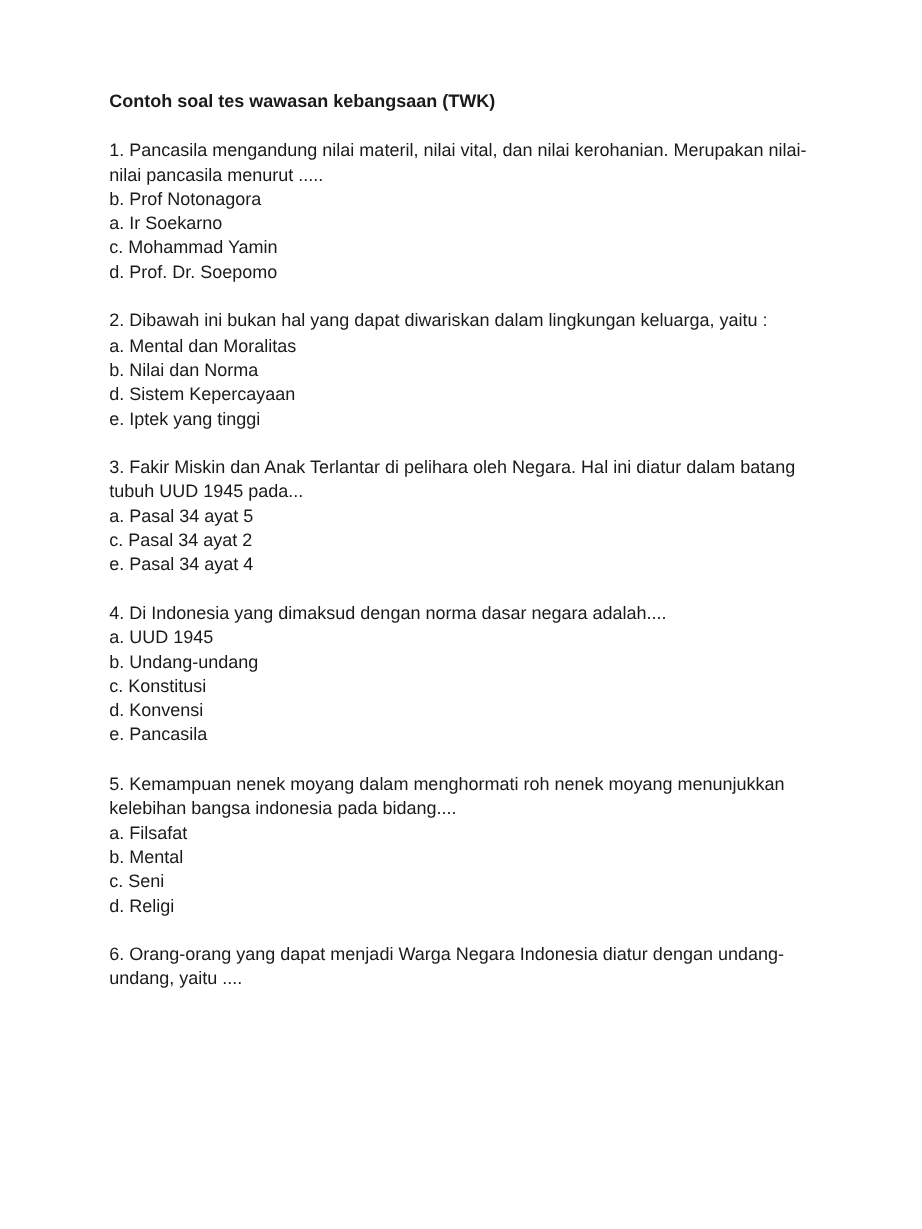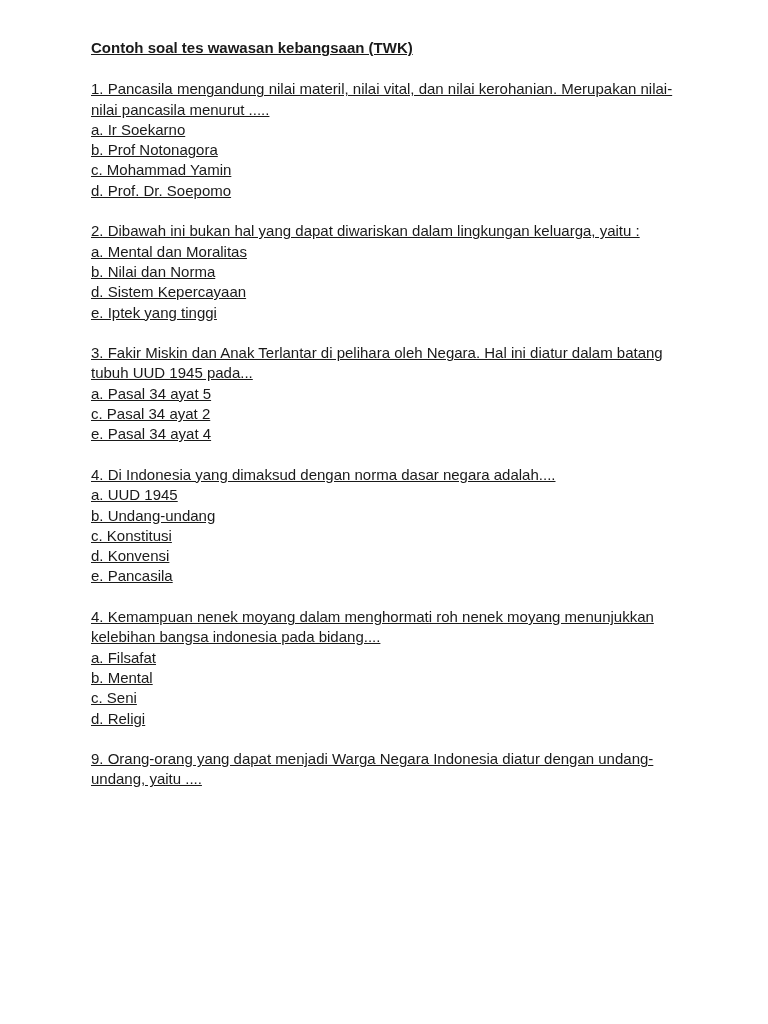--- a/index.html
+++ b/index.html
@@ -13,23 +13,22 @@
     overflow: hidden;
     font-family: "Liberation Sans", sans-serif;
     font-size: 15px;
     line-height: 20.3px;
     color: #1a1a1a;
   }
   .page {
     box-sizing: border-box;
     width: 608px;
     height: 1024px;
-    padding: 38px 80px 0 91px;
+    padding: 75px 80px 0 91px;
     background: #ffffff;
-    text-decoration: underline;
   }
   .doc-title {
     font-weight: bold;
     margin: 0 0 21px 0;
     white-space: nowrap;
   }
   .q-block {
     margin: 0 0 20.3px 0;
   }
   .q-line, .opt-line {
@@ -39,22 +38,22 @@
 </head>
 <body>
 
 <div class="page">
 
   <div class="doc-title">Contoh soal tes wawasan kebangsaan (TWK)</div>
 
   <div class="q-block">
     <div class="q-line">1. Pancasila mengandung nilai materil, nilai vital, dan nilai kerohanian. Merupakan nilai-</div>
     <div class="q-line">nilai pancasila menurut .....</div>
+    <div class="opt-line">b. Prof Notonagora</div>
     <div class="opt-line">a. Ir Soekarno</div>
-    <div class="opt-line">b. Prof Notonagora</div>
     <div class="opt-line">c. Mohammad Yamin</div>
     <div class="opt-line">d. Prof. Dr. Soepomo</div>
   </div>
 
   <div class="q-block">
     <div class="q-line">2. Dibawah ini bukan hal yang dapat diwariskan dalam lingkungan keluarga, yaitu :</div>
     <div class="opt-line">a. Mental dan Moralitas</div>
     <div class="opt-line">b. Nilai dan Norma</div>
     <div class="opt-line">d. Sistem Kepercayaan</div>
     <div class="opt-line">e. Iptek yang tinggi</div>
@@ -71,26 +70,26 @@
   <div class="q-block">
     <div class="q-line">4. Di Indonesia yang dimaksud dengan norma dasar negara adalah....</div>
     <div class="opt-line">a. UUD 1945</div>
     <div class="opt-line">b. Undang-undang</div>
     <div class="opt-line">c. Konstitusi</div>
     <div class="opt-line">d. Konvensi</div>
     <div class="opt-line">e. Pancasila</div>
   </div>
 
   <div class="q-block">
-    <div class="q-line">4. Kemampuan nenek moyang dalam menghormati roh nenek moyang menunjukkan</div>
+    <div class="q-line">5. Kemampuan nenek moyang dalam menghormati roh nenek moyang menunjukkan</div>
     <div class="q-line">kelebihan bangsa indonesia pada bidang....</div>
     <div class="opt-line">a. Filsafat</div>
     <div class="opt-line">b. Mental</div>
     <div class="opt-line">c. Seni</div>
     <div class="opt-line">d. Religi</div>
   </div>
 
   <div class="q-block">
-    <div class="q-line">9. Orang-orang yang dapat menjadi Warga Negara Indonesia diatur dengan undang-</div>
+    <div class="q-line">6. Orang-orang yang dapat menjadi Warga Negara Indonesia diatur dengan undang-</div>
     <div class="q-line">undang, yaitu ....</div>
   </div>
 
 </div>
 
 </body></html>

